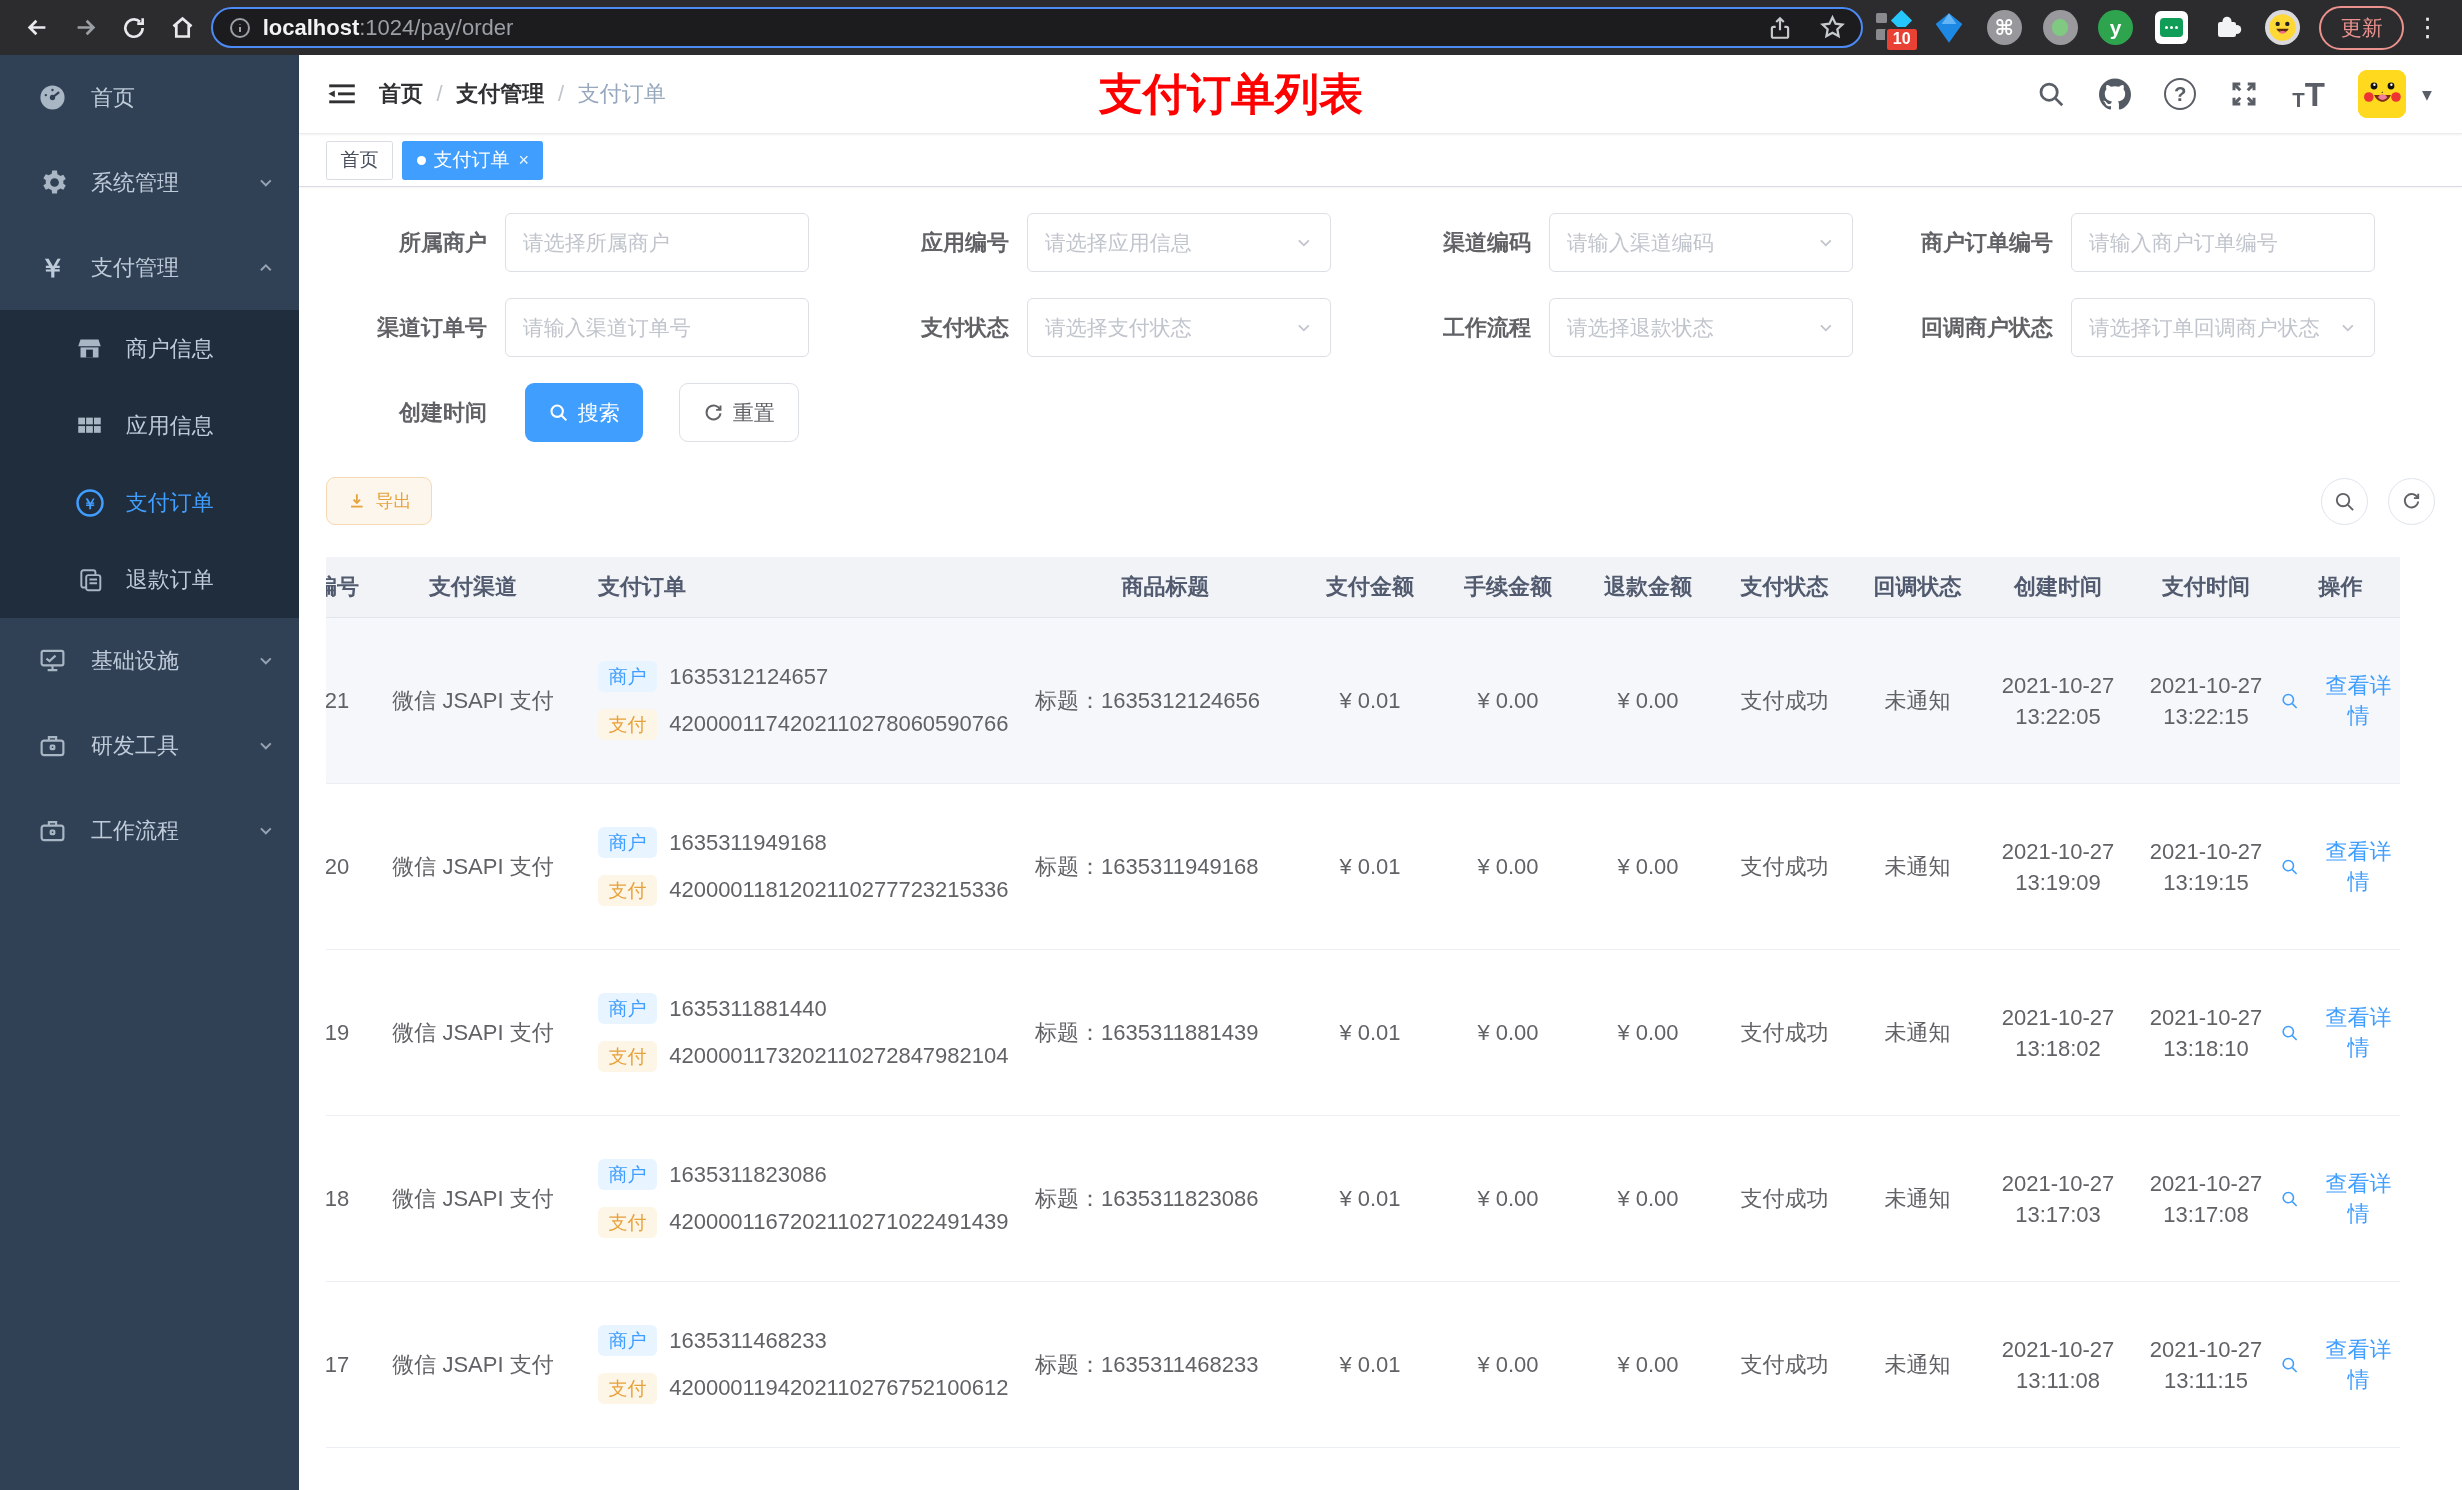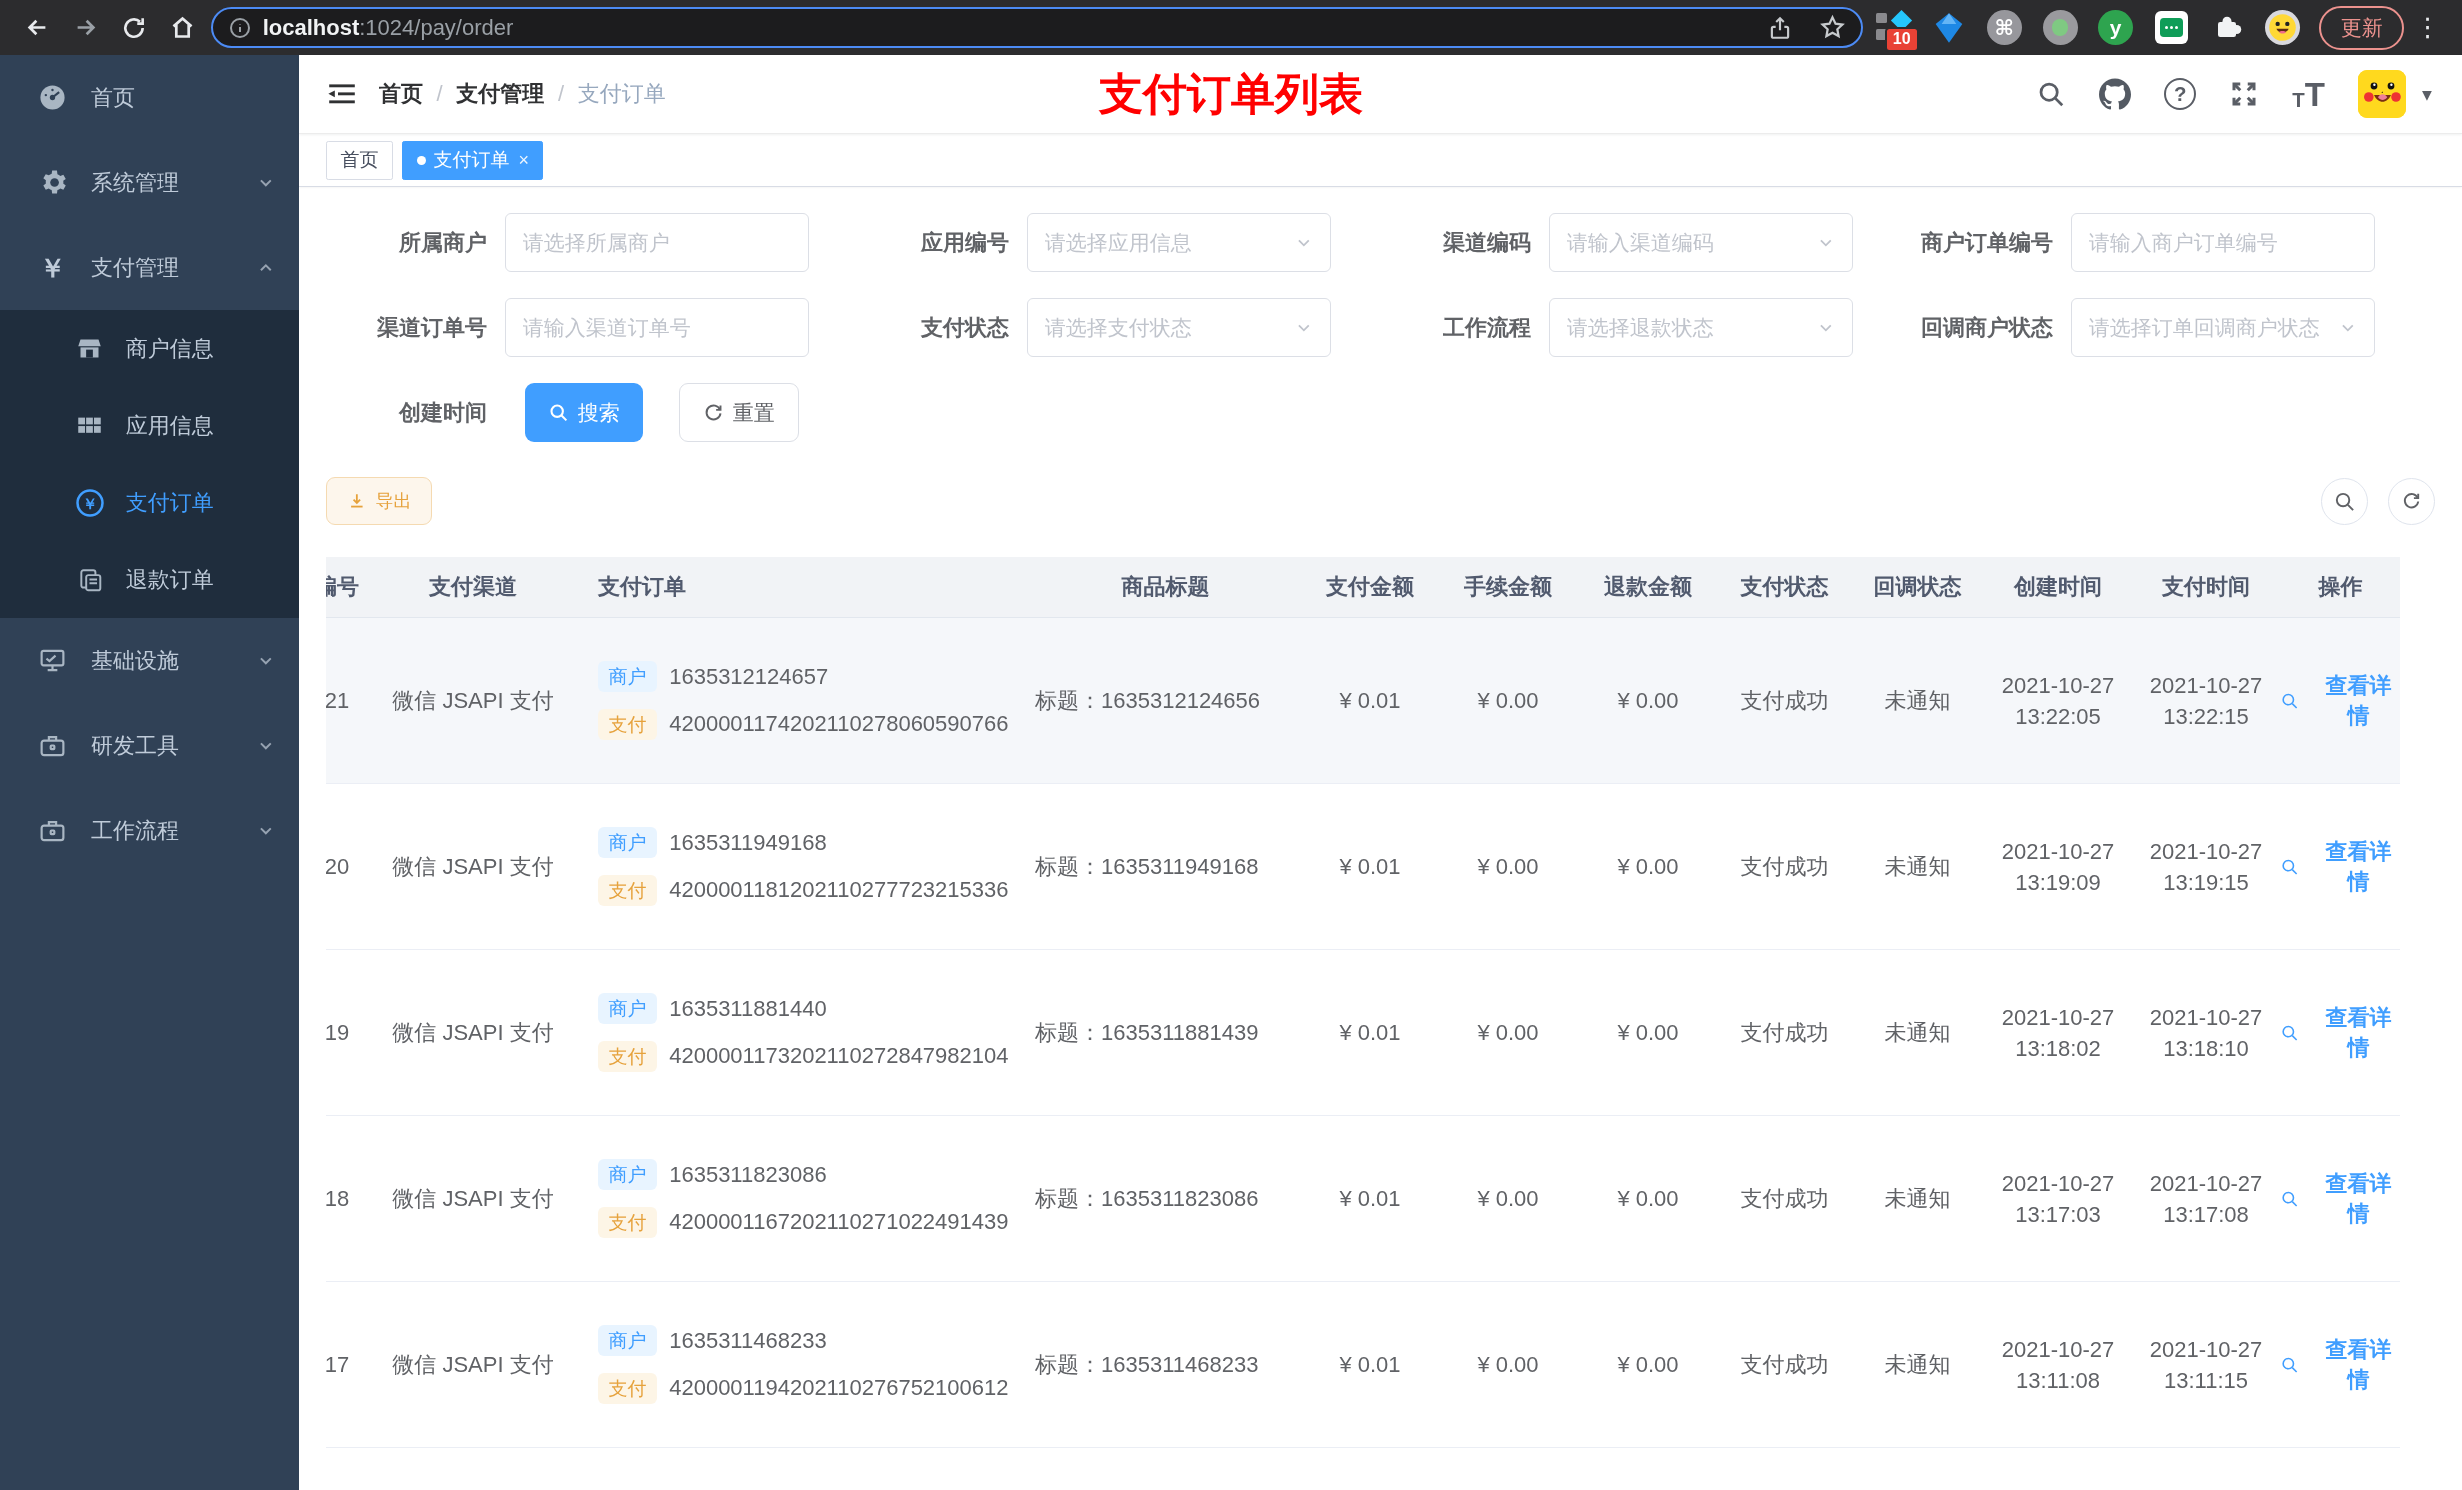--- a/index.html
+++ b/index.html
@@ -106,21 +106,21 @@
   .trow > div { text-align:center; }
   .thead { min-height:61px; background:#f1f3f6; color:#515a6e; font-weight:bold; border-bottom:0.8px solid #e2e7ee; }
   .trow.hover { background:#f5f7fa; }
   .c-order { text-align:left !important; padding-left:23px; display:flex; flex-direction:column; justify-content:center; gap:16.7px; }
   .c-order .line { display:flex; align-items:center; gap:12px; }
   .c-title { text-align:left !important; padding-left:6px; }
   .chip { display:inline-flex; align-items:center; padding:6px 10.6px; border-radius:6px; font-size:19px; line-height:1; flex-shrink:0; }
   .chip-m { background:#e8f4ff; color:#409eff; }
   .chip-p { background:#fdf5e6; color:#e6a23c; }
   .dt { line-height:31px; }
-  .act { color:#409eff; display:inline-flex; align-items:center; gap:17px; cursor:pointer;font-weight:bold; }
+  .act { color:#409eff; display:inline-flex; align-items:center; gap:17px; cursor:pointer; }
 </style>
 </head>
 <body>
 
 <div class="chrome">
   <div class="navbtns">
     <div class="navbtn">
       <svg width="27" height="27" viewBox="0 0 24 24" fill="none" stroke="#e8eaed" stroke-width="2.4">
           <path d="M19 12H5M11 6l-6 6 6 6"></path>
         </svg>

